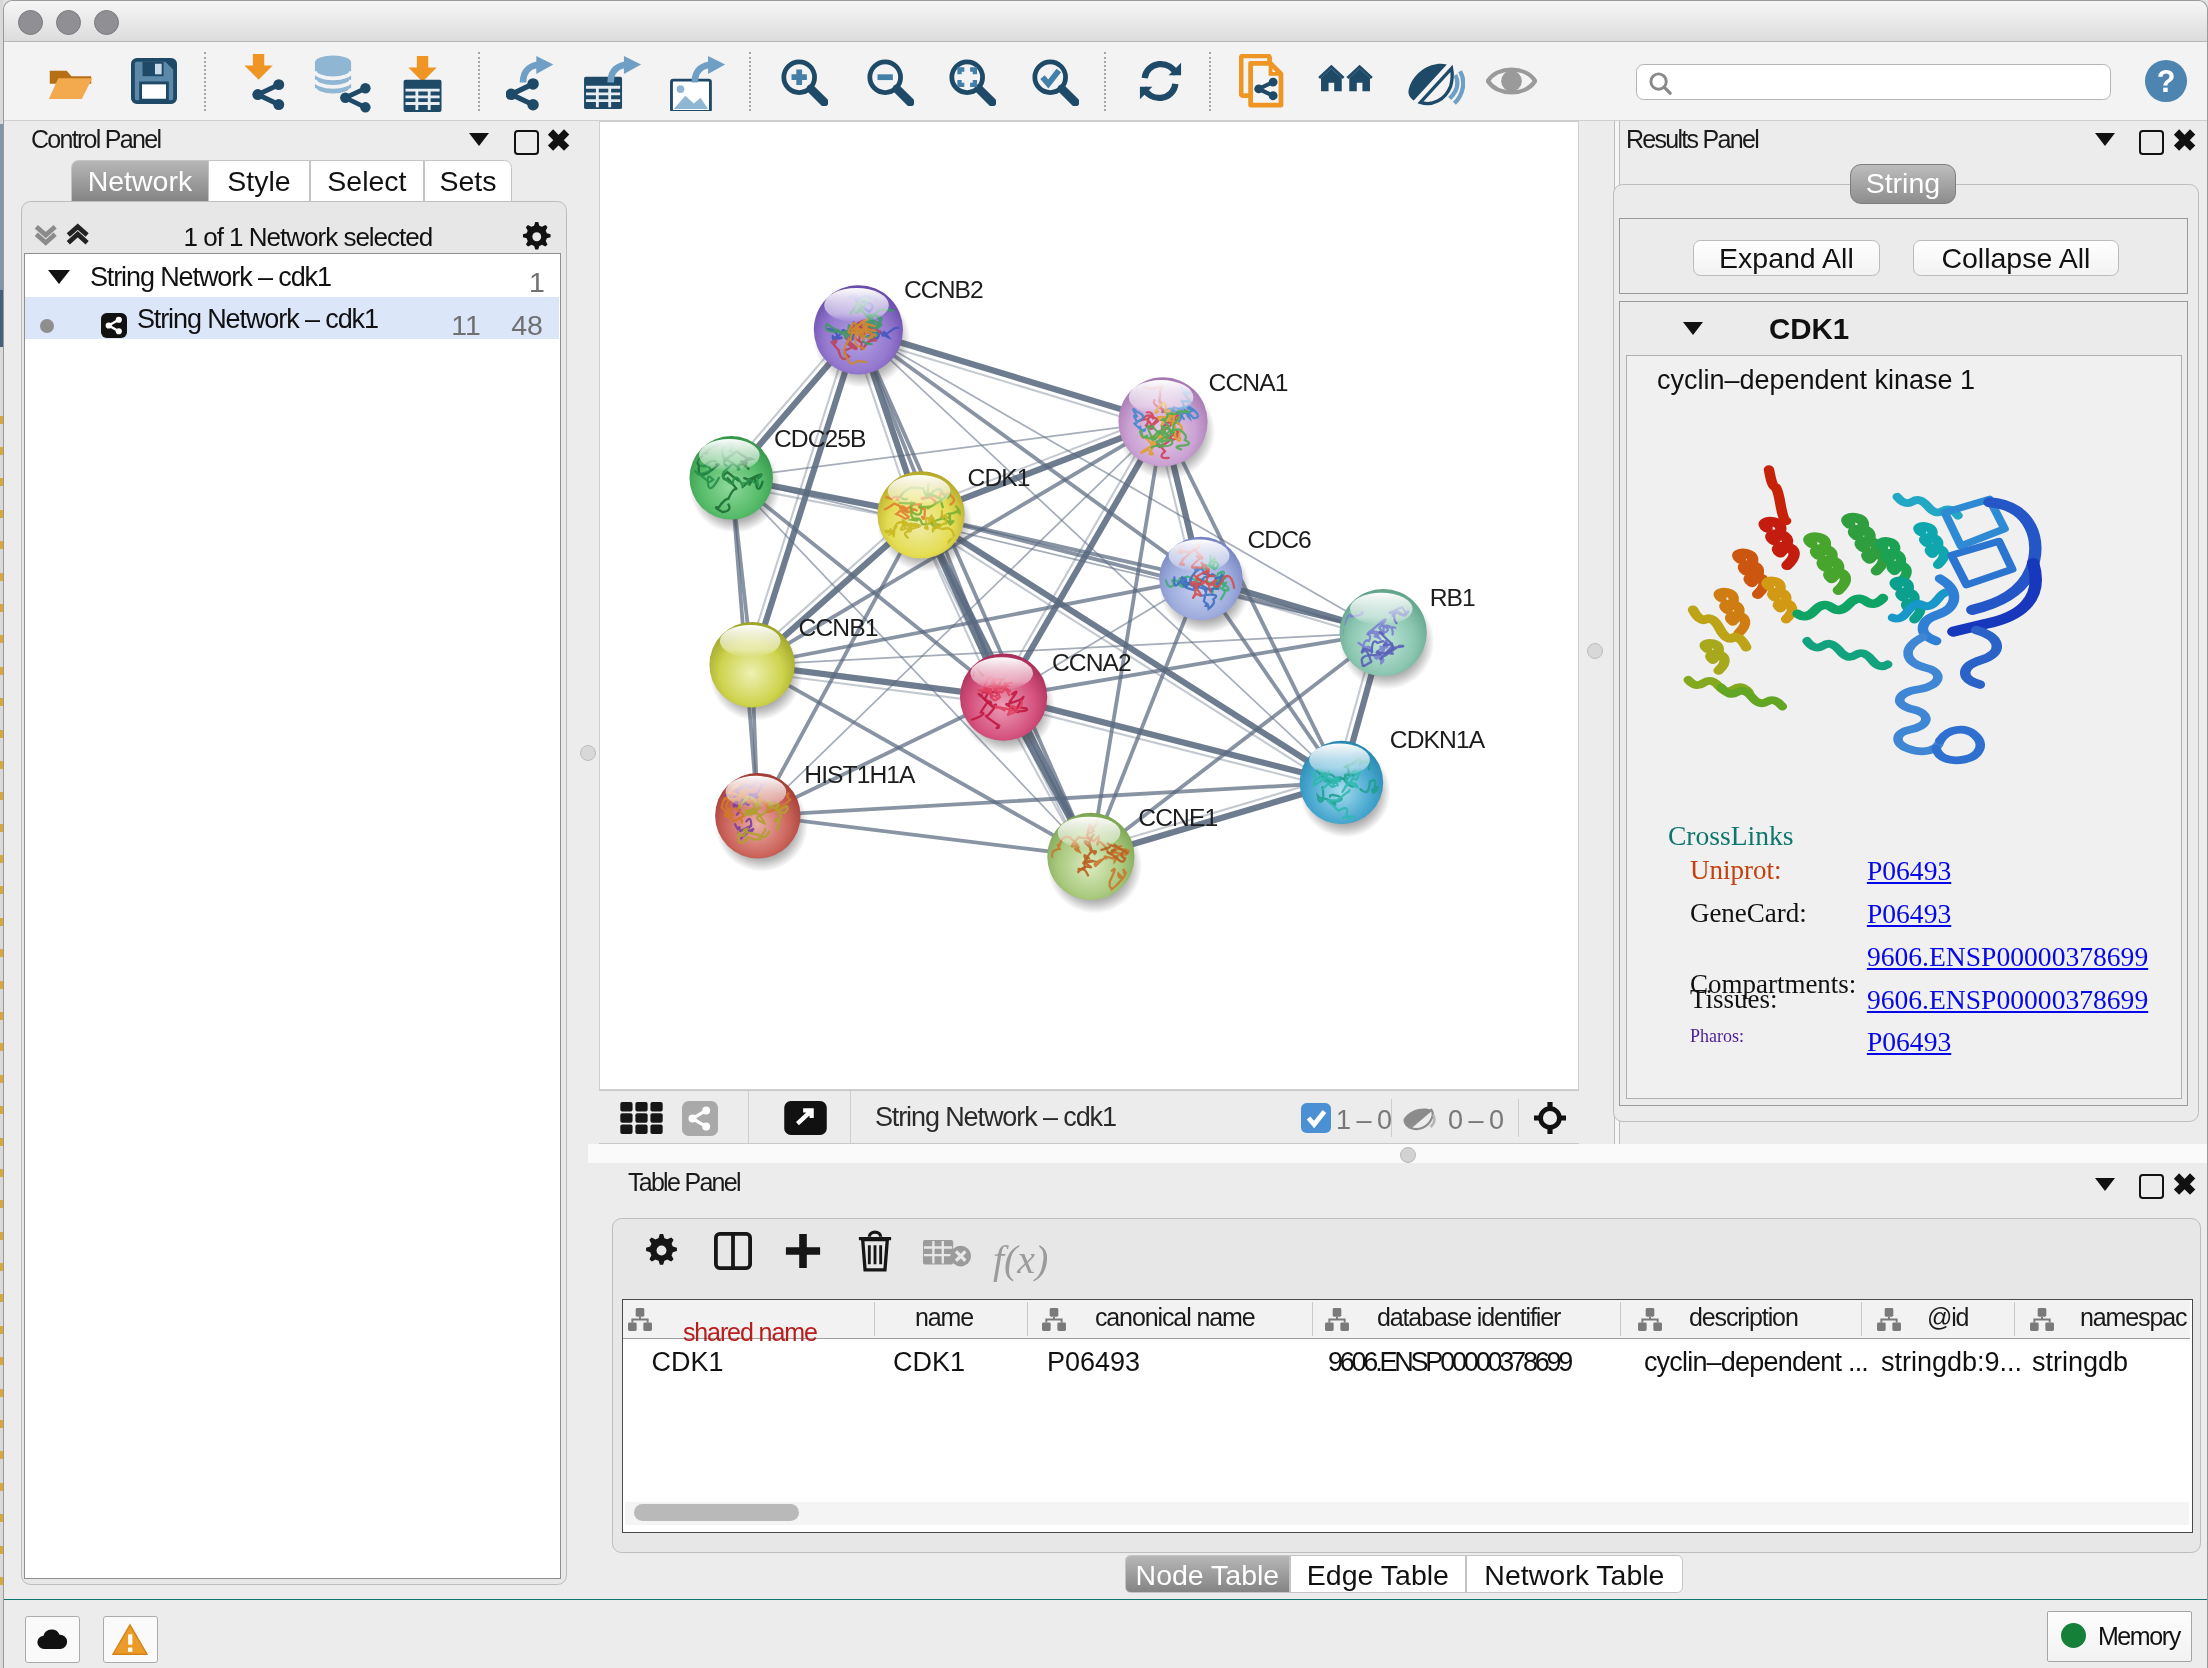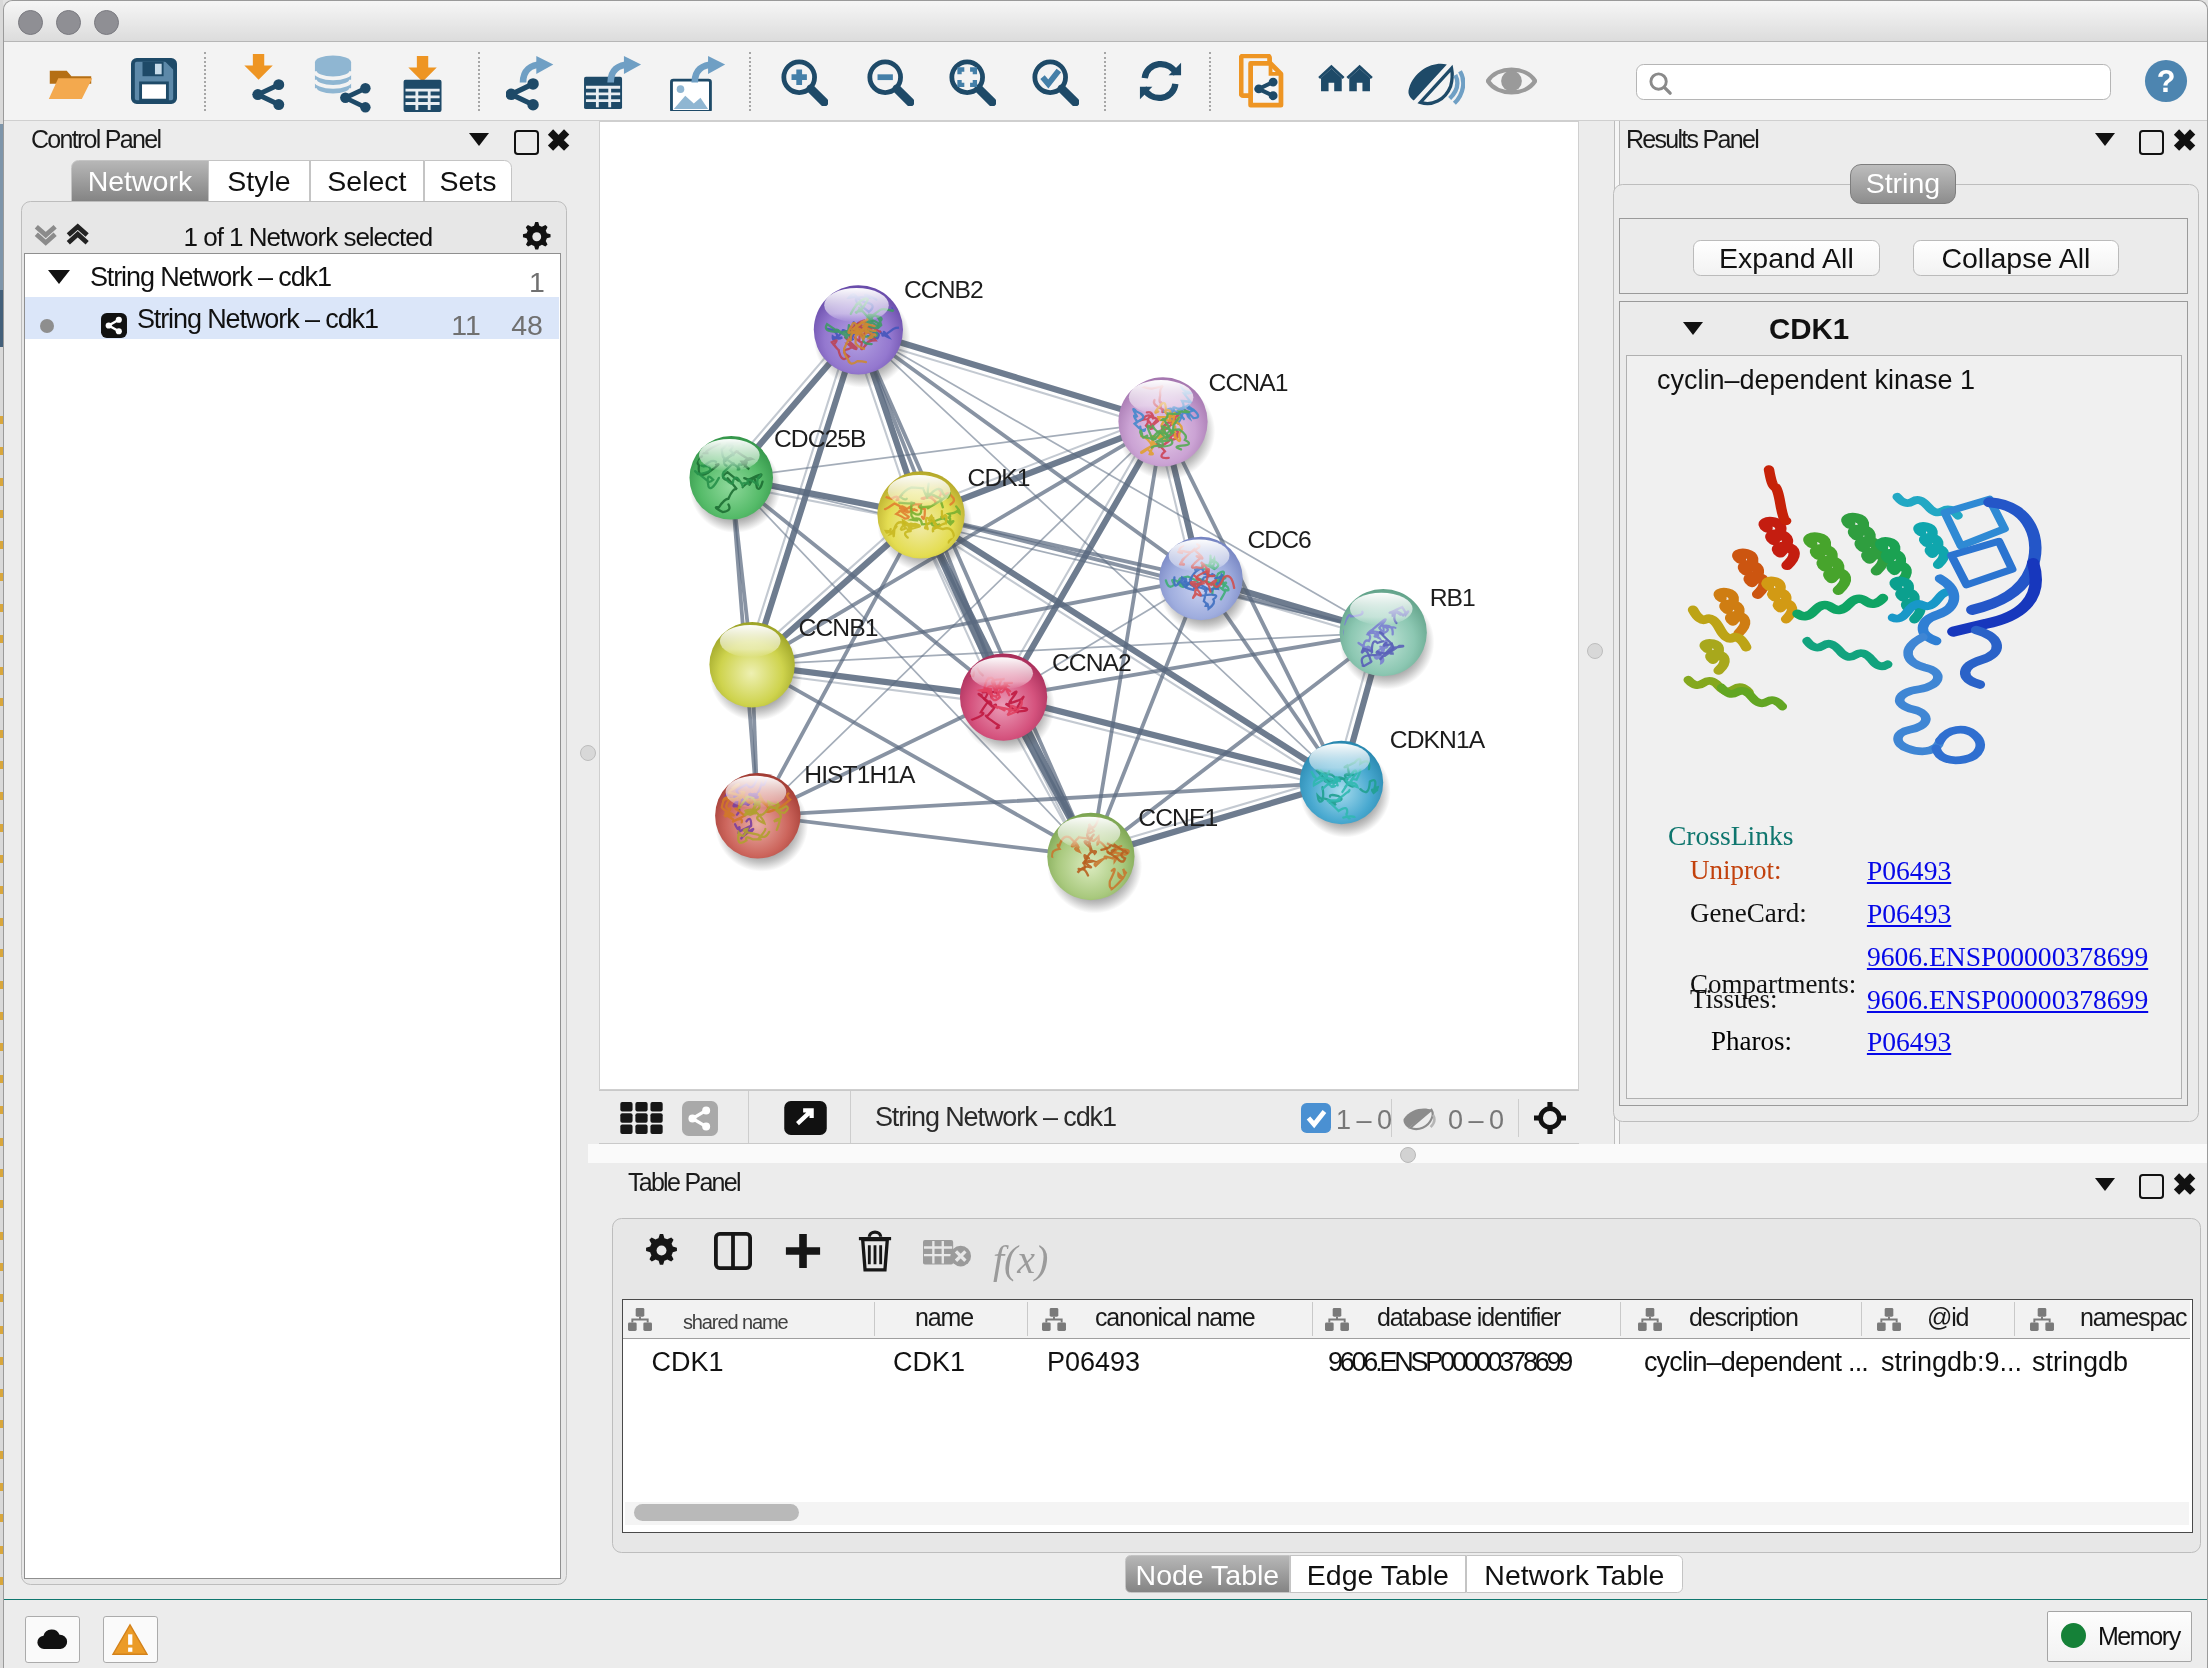--- a/index.html
+++ b/index.html
@@ -721,21 +721,21 @@
 <div class="abs" style="left:1238px;top:1.9px;height:34px;border-left:1px solid #c9c9c9;"></div>
 <div class="abs" style="left:1391px;top:1.9px;height:34px;border-left:1px solid #c9c9c9;"></div>
 <svg class="abs" style="left:4.8px;top:7.6px;" width="24" height="23" viewBox="0 0 25 24">
           <g fill="#7a7a7a">
             <rect x="8" y="0" width="9" height="9" rx="1.5"></rect>
             <rect x="0" y="15" width="9" height="9" rx="1.5"></rect>
             <rect x="16" y="15" width="9" height="9" rx="1.5"></rect>
             <path d="M12.5 9 v4 M4.5 15 v-3 h16 v3" stroke="#7a7a7a" stroke-width="2" fill="none"></path>
           </g>
         </svg>
-<div class="abs" style="left:60px;top:11px;font-size:20px;letter-spacing:-1.1px;color:#404040;">shared name</div>
+<div class="abs" style="left:60px;top:18px;font-size:25px;letter-spacing:-1.1px;color:#b91c1c;">shared name</div>
 <div class="abs" style="left:292px;top:2.9px;font-size:25px;letter-spacing:-1.1px;color:#1a1a1a;">name</div>
 <svg class="abs" style="left:419px;top:7.6px;" width="24" height="23" viewBox="0 0 25 24">
           <g fill="#7a7a7a">
             <rect x="8" y="0" width="9" height="9" rx="1.5"></rect>
             <rect x="0" y="15" width="9" height="9" rx="1.5"></rect>
             <rect x="16" y="15" width="9" height="9" rx="1.5"></rect>
             <path d="M12.5 9 v4 M4.5 15 v-3 h16 v3" stroke="#7a7a7a" stroke-width="2" fill="none"></path>
           </g>
         </svg>
 <div class="abs" style="left:472px;top:2.9px;font-size:25px;letter-spacing:-1.1px;color:#1a1a1a;">canonical name</div>
@@ -834,21 +834,21 @@
       </svg>
 <div class="abs serif" style="left:1664px;top:699px;font-size:27.6px;font-weight:normal;color:#0f766e;">CrossLinks</div>
 <div class="abs serif" style="left:1686px;top:734px;font-size:27px;color:#c2410c;">Uniprot:</div>
 <div class="abs" style="left:1863px;top:734px;font-size:27.6px;"><a class="lnk">P06493</a></div>
 <div class="abs serif" style="left:1686px;top:777px;font-size:27px;color:#111;">GeneCard:</div>
 <div class="abs" style="left:1863px;top:777px;font-size:27.6px;"><a class="lnk">P06493</a></div>
 <div class="abs serif" style="left:1686px;top:820px;font-size:27px;color:#111;margin-top:28px;">Compartments:</div>
 <div class="abs" style="left:1863px;top:820px;font-size:27.6px;"><a class="lnk">9606.ENSP00000378699</a></div>
 <div class="abs serif" style="left:1686px;top:863px;font-size:27px;color:#111;">Tissues:</div>
 <div class="abs" style="left:1863px;top:863px;font-size:27.6px;"><a class="lnk">9606.ENSP00000378699</a></div>
-<div class="abs serif" style="left:1686px;top:905px;font-size:27px;color:#000000;margin-left:21px;">Pharos:</div>
+<div class="abs serif" style="left:1686px;top:905px;font-size:18px;color:#4c1d95;">Pharos:</div>
 <div class="abs" style="left:1863px;top:905px;font-size:27.6px;"><a class="lnk">P06493</a></div>
 </div>
 <div id="statusbar" style="position:absolute;left:0;right:0;bottom:0;height:68px;background:#ececec;border-top:1px solid #0f766e;">
 <div class="statico" style="left:21px;top:16px;">
         <svg style="position:absolute;left:9.5px;top:10.5px;" width="34" height="23" viewBox="0 0 36 24">
           <path d="M10 22 a7 7 0 0 1 -1 -14 a9 9 0 0 1 17 -1 a6.5 6.5 0 0 1 1 15 z" fill="#111"></path>
         </svg>
       </div>
 <div class="statico" style="left:99px;top:16px;">
         <svg style="position:absolute;left:7.6px;top:5.7px;" width="38" height="34" viewBox="0 0 40 36">

